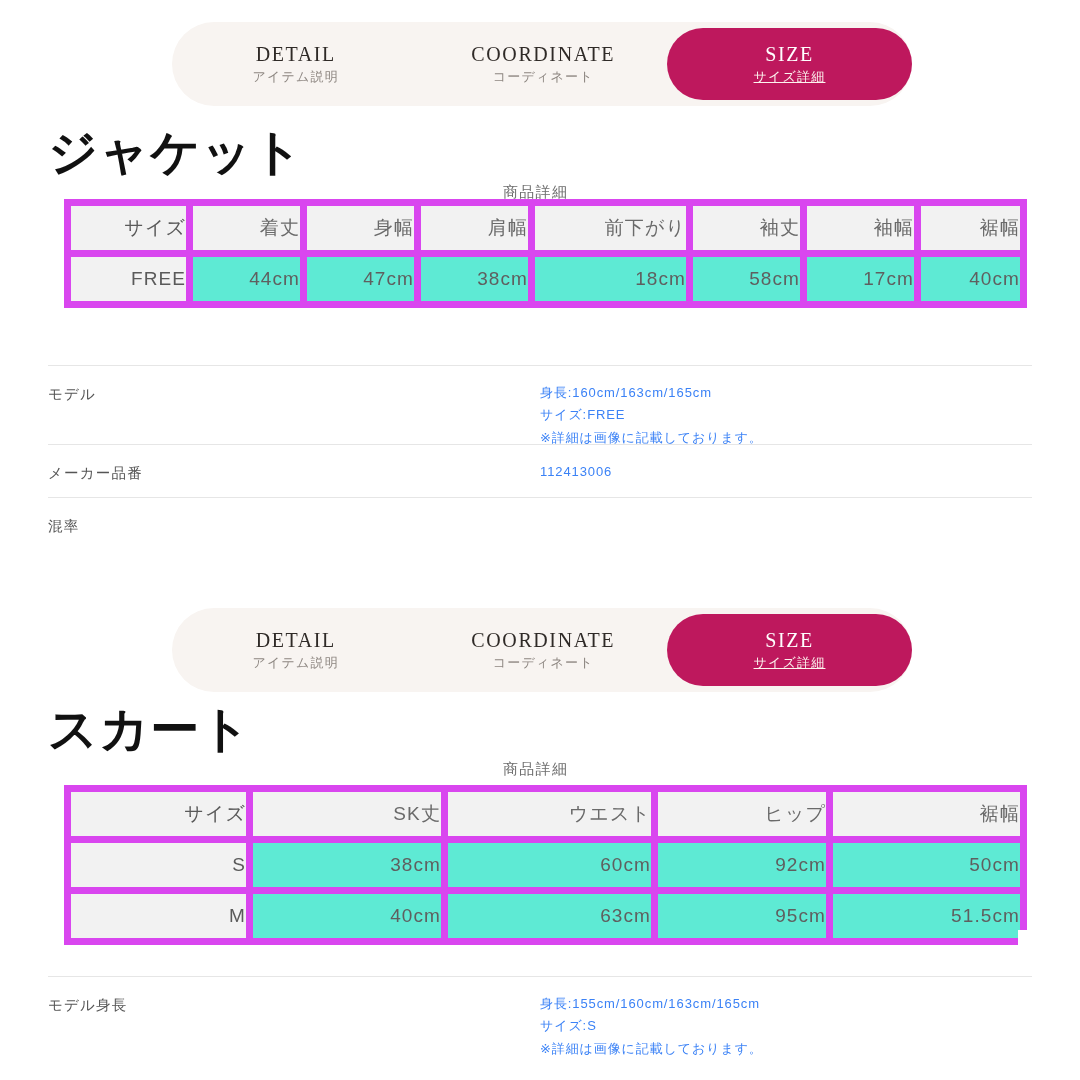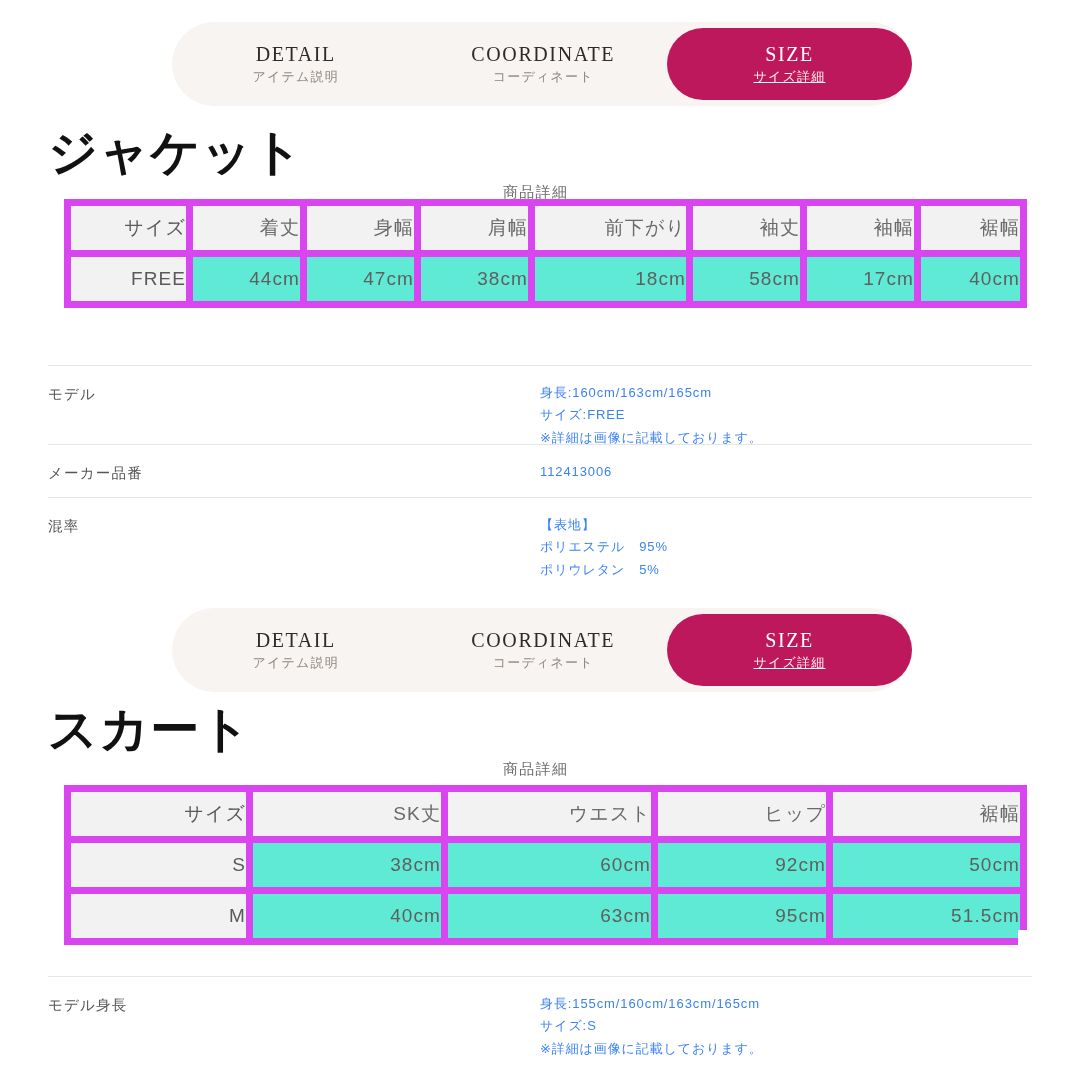--- a/index.html
+++ b/index.html
@@ -248,25 +248,20 @@
       <div class="spec-label">メーカー品番</div>
       <div class="spec-value">
           <div>112413006</div>
         </div>
     </div>
   </div>
 
   <div class="spec" id="spec-1-2" style="top:497px;">
     <div class="spec-inner">
       <div class="spec-label">混率</div>
-      <div class="spec-value">
-          <div>【表地】</div>
-          <div>ポリエステル　95%</div>
-          <div>ポリウレタン　5%</div>
-        </div>
     </div>
   </div>
 
   <div class="tabbar" id="tabbar-2" style="top:608px;">
       <div class="tab">
         <div class="tab-en">DETAIL</div>
         <div class="tab-jp">アイテム説明</div>
       </div>
       <div class="tab">
         <div class="tab-en">COORDINATE</div>

